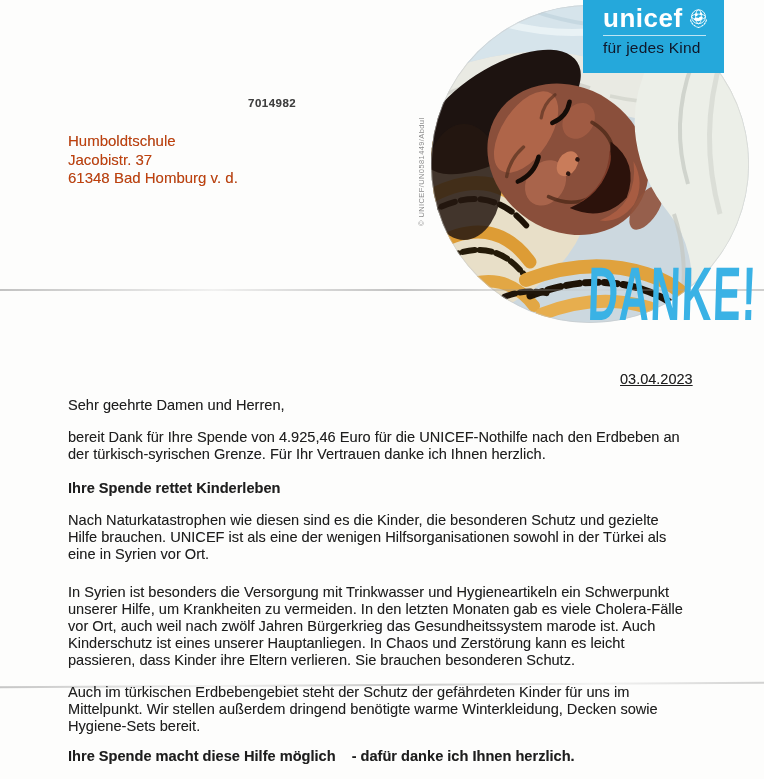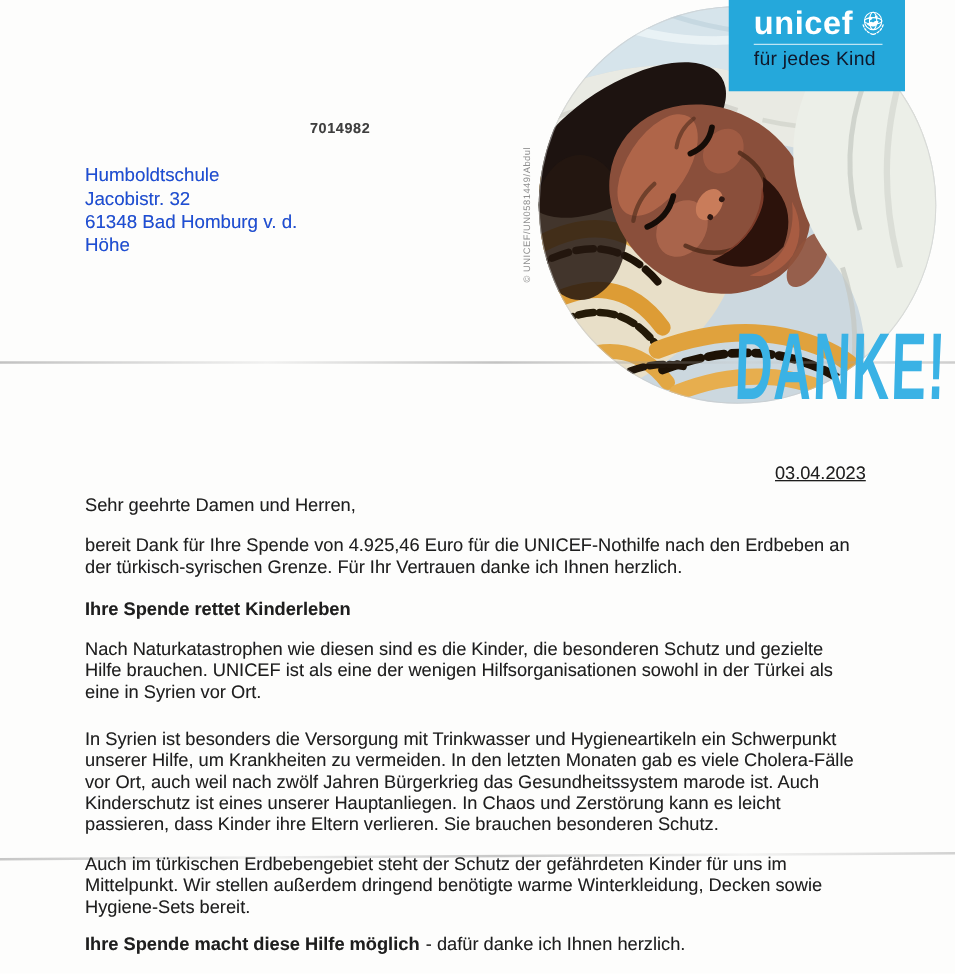--- a/index.html
+++ b/index.html
@@ -36,28 +36,28 @@
   .fold2 { top:684px; opacity:.65; transform:rotate(-0.35deg); }
   
   .danke {
     position:absolute; left:589px; top:256px; font-size:76px; line-height:76px;
     font-weight:bold; letter-spacing:2px; color:#3ab2e5;
     transform:scaleX(.55) skewX(-3deg); transform-origin:0 0; white-space:nowrap;
   }
   
   .ref { position:absolute; left:248px; top:97px; font-size:11.5px; color:#3f3f3f; letter-spacing:.5px;font-weight:bold; }
   .address { position:absolute; left:68px; top:132px; }
-  .addr-line { font-size:15px; line-height:18.7px; color:#1d4ed8; white-space:pre; }
+  .addr-line { font-size:15px; line-height:18.7px; color:#c2410c; white-space:pre; }
   .date { position:absolute; left:620px; top:371px; font-size:14.5px;text-decoration:underline; }
   .block { position:absolute; left:68px; }
   .tl { font-size:14.6px; line-height:17px; white-space:pre; }
   .heading .tl, .heading { font-weight:bold; }
   .closing { white-space:nowrap; font-size:14.6px; line-height:17px; }
   .closing .bold { font-weight:bold; }
-  .closing .normal { margin-left:5px; }
+  .closing .normal { margin-left:16px;font-weight:bold; }
   .ref, .addr-line, .date, .tl, .closing { text-shadow:0 0 .5px rgba(40,40,40,.35); }
 </style>
 </head>
 <body>
 
 <div class="page">
 
   <div class="photo">
     <svg viewBox="0 0 320 320" width="320" height="320">
       <defs>
@@ -163,23 +163,22 @@
 
   <div class="fold fold1"></div>
   <div class="fold fold2"></div>
 
   <div class="danke">DANKE!</div>
 
   <div class="ref">7014982</div>
 
   <div class="address">
     <div class="addr-line">Humboldtschule</div>
-    <div class="addr-line">Jacobistr. 32</div>
+    <div class="addr-line">Jacobistr. 37</div>
     <div class="addr-line">61348 Bad Homburg v. d.</div>
-    <div class="addr-line">Höhe</div>
   </div>
 
   <div class="date">03.04.2023</div>
 
   <div class="block tl" style="top:397px">Sehr geehrte Damen und Herren,</div>
 
   <div class="block" style="top:429px">
     <div class="tl">bereit Dank für Ihre Spende von 4.925,46 Euro für die UNICEF-Nothilfe nach den Erdbeben an</div>
     <div class="tl">der türkisch-syrischen Grenze. Für Ihr Vertrauen danke ich Ihnen herzlich.</div>
   </div>

